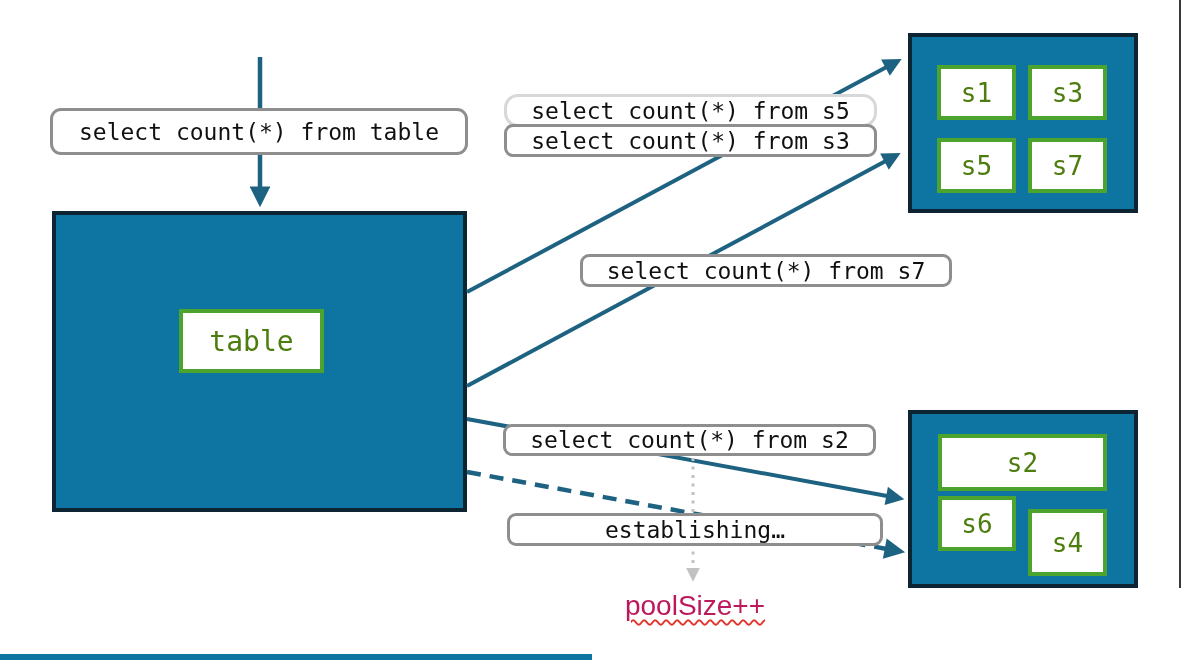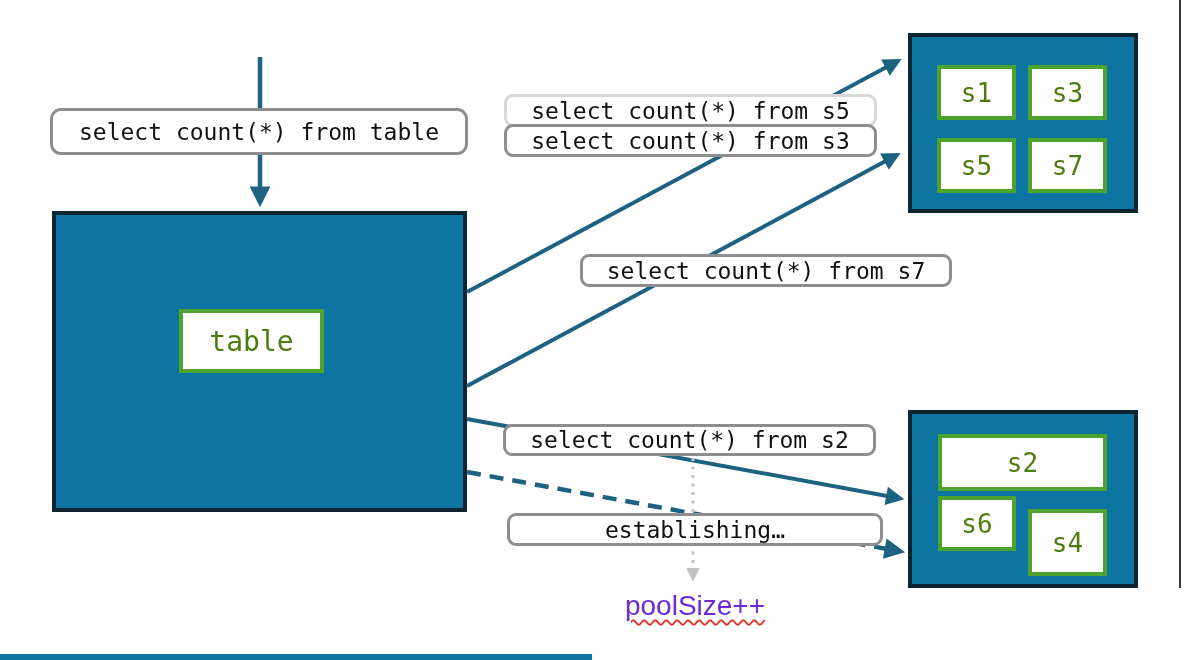--- a/index.html
+++ b/index.html
@@ -22,21 +22,21 @@
   
   .qlabel{
     position:absolute;background:#ffffff;border:3px solid #8e8e8e;
     border-radius:9px;box-sizing:border-box;
     display:flex;align-items:center;justify-content:center;
     font-size:23px;color:#101010;white-space:nowrap;z-index:3;
   }
   .qlabel.light{border-color:#d8d8d8;}
   .pool-note{
     position:absolute;left:598px;top:590px;width:194px;text-align:center;
-    font-family:"Liberation Sans",sans-serif;font-size:28px;color:#6d28d9;
+    font-family:"Liberation Sans",sans-serif;font-size:28px;color:#be185d;
     text-decoration-line:underline;text-decoration-style:wavy;
     text-decoration-color:#e0342b;text-decoration-thickness:2px;
     text-underline-offset:4px;z-index:3;
   }
   svg.arrows{position:absolute;left:0;top:0;z-index:2;}
   .bottom-bar{
     position:absolute;left:0;top:654px;width:592px;height:6px;
     background:#0e74a2;z-index:1;
   }
 </style>
@@ -88,21 +88,21 @@
 
     <line x1="467" y1="472" x2="898" y2="551" stroke="#1e6282" stroke-width="4.5" stroke-dasharray="14 9" marker-end="url(#mTeal)"></line>
 
     <line x1="693" y1="458" x2="693" y2="577" stroke="#c2c2c2" stroke-width="3" stroke-dasharray="3 5.5" marker-end="url(#mGray)"></line>
   </svg>
 
   <div class="qlabel" style="left:50px;top:108px;width:418px;height:47px;border-radius:11px;">
     <span>select count(*) from table</span>
   </div>
 
-  <div class="qlabel light" style="left:504px;top:94px;width:373px;height:33px;">
+  <div class="qlabel light" style="left:504px;top:94px;width:373px;height:33px;border-radius:14px;">
     <span>select count(*) from s5</span>
   </div>
 
   <div class="qlabel" style="left:504px;top:124px;width:373px;height:33px;">
     <span>select count(*) from s3</span>
   </div>
 
   <div class="qlabel" style="left:580px;top:254px;width:372px;height:33px;">
     <span>select count(*) from s7</span>
   </div>

